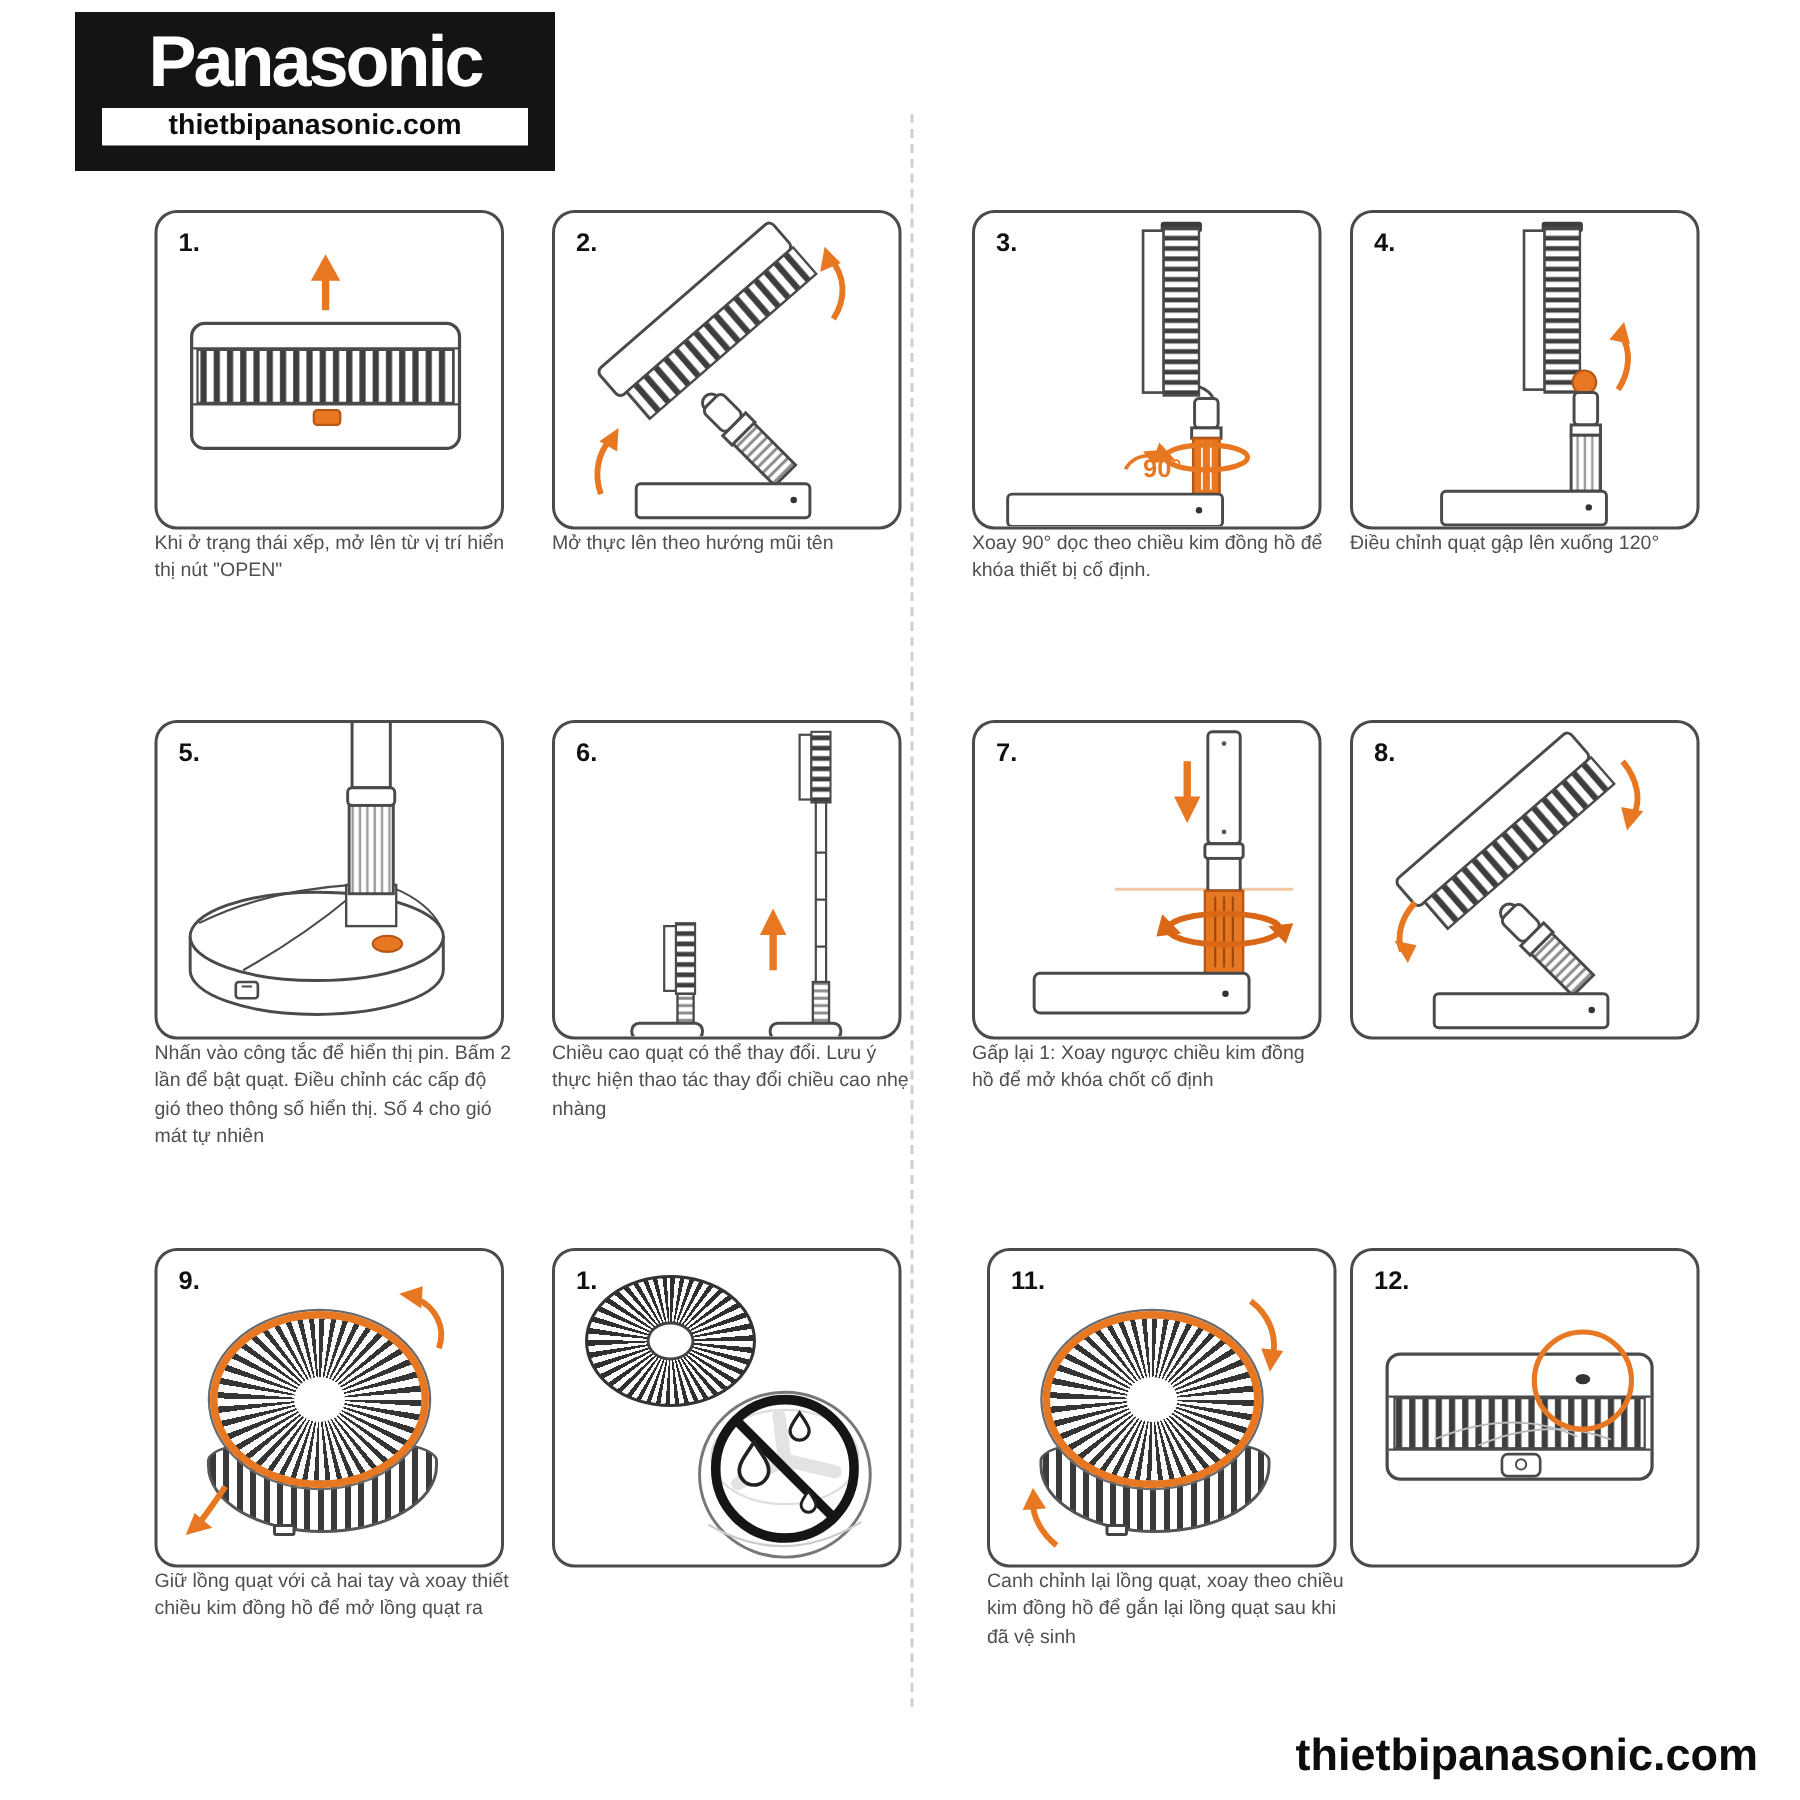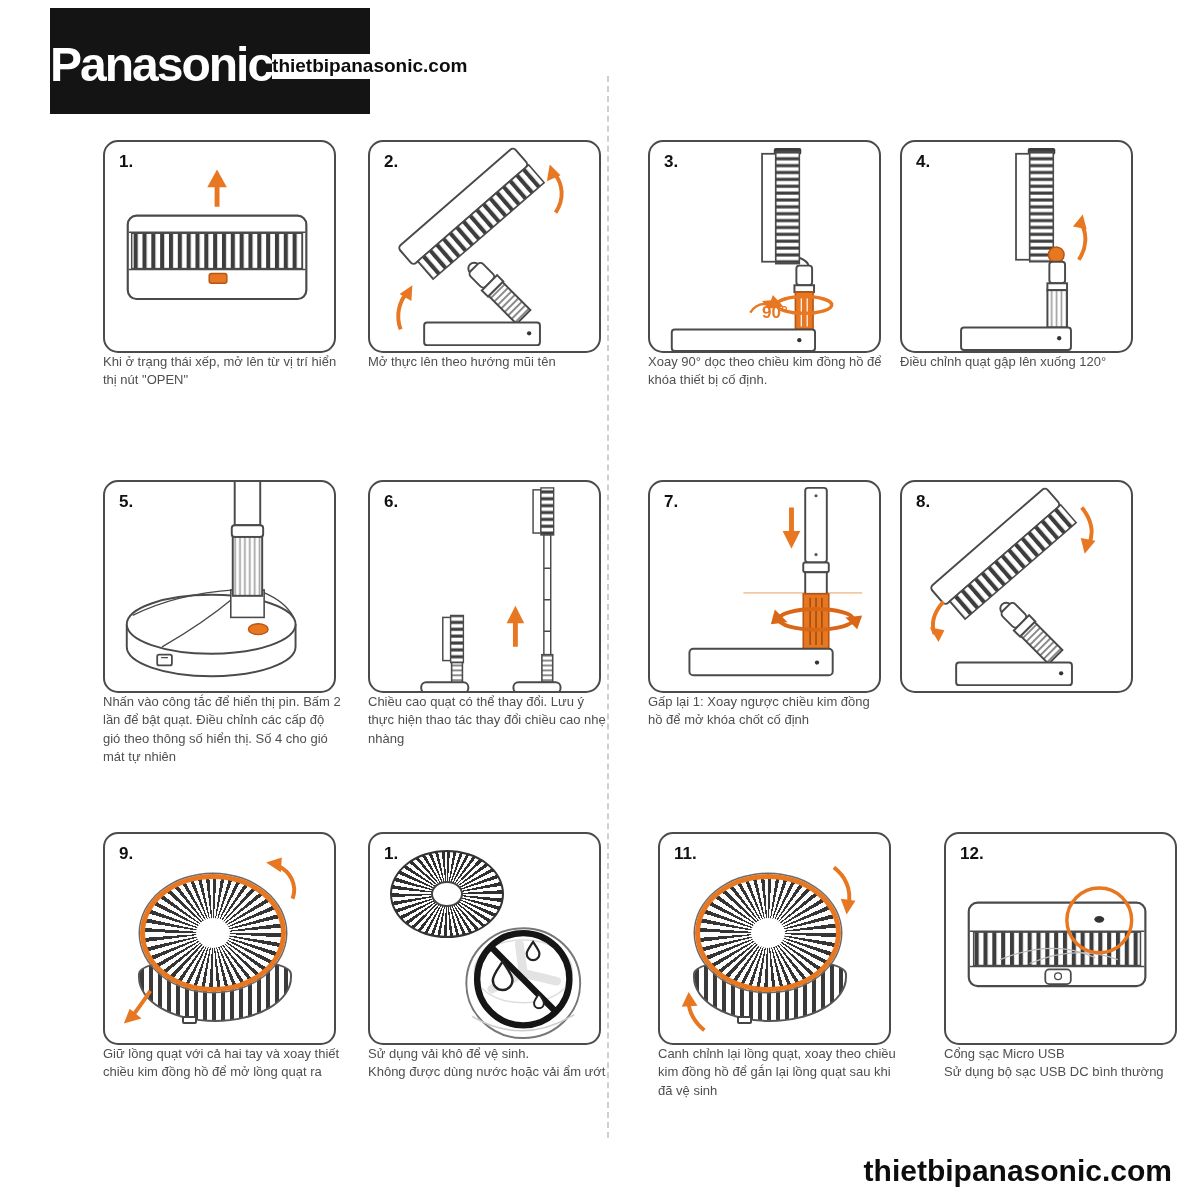--- a/index.html
+++ b/index.html
@@ -1,20 +1,20 @@
 <!DOCTYPE html>
 <html><head>
 <meta charset="utf-8">
 <style>
   * { margin:0; padding:0; box-sizing:border-box; }
   html,body { width:1200px; height:1200px; background:#fff; font-family:"Liberation Sans",sans-serif; position:relative; overflow:hidden; }
 
   
   .logo { position:absolute; left:50px; top:8px; width:320px; height:106px; background:#141414;
-          display:flex; flex-direction:row; align-items:center; padding-top:8px; }
+          display:flex; flex-direction:column; align-items:center; padding-top:8px; }
   .logo-brand { color:#fff; font-weight:bold; font-size:48px; letter-spacing:-2px; line-height:1.1; }
   .logo-site  { margin-top:3px; background:#fff; color:#0d0d0d; font-weight:bold; font-size:19px;
                 width:284px; text-align:center; padding:1px 0 2px 0; }
 
   .divider { position:absolute; left:607px; top:76px; height:1062px; width:0; border-left:2px dashed #cfcfcf; }
 
   .footer { position:absolute; right:28px; bottom:12px; font-size:30px; font-weight:bold; color:#0d0d0d; }
 
   .step { position:absolute; width:240px; }
   .box  { width:233px; height:213px; border:2px solid #4b4b4b; border-radius:15px; position:relative;
@@ -302,22 +302,20 @@
         <g>
           <circle cx="156" cy="148" r="47" fill="none" stroke="#151515" stroke-width="6.5"></circle>
           <line x1="123" y1="115" x2="189" y2="181" stroke="#151515" stroke-width="6.5"></line>
           <path d="M135,130 c6,9 10,14 10,19 a10,10 0 1 1 -20,0 c0,-5 4,-10 10,-19 z" fill="#fff" stroke="#222" stroke-width="2.5"></path>
           <path d="M166,110 c4,6 6.5,9 6.5,12 a6.5,6.5 0 1 1 -13,0 c0,-3 2.5,-6 6.5,-12 z" fill="#fff" stroke="#222" stroke-width="2.2"></path>
           <path d="M172,163 c3,4.5 5,7 5,9.5 a5,5 0 1 1 -10,0 c0,-2.5 2,-5 5,-9.5 z" fill="#fff" stroke="#222" stroke-width="2"></path>
         </g>
       </svg>
     </div>
   </div>
-  <div class="caption">Sử dụng vải khô để vệ sinh.
-Không được dùng nước hoặc vải ẩm ướt</div>
 </div>
 
 <div class="step" style="left:658px;top:832px">
   <div class="box">
     <div class="pnum">11.</div>
     <div class="ov">
       <div class="drum" style="left:33px;top:126px;width:154px;height:62px"></div>
       <div class="face" style="left:35px;top:40px;width:146px;height:118px"></div>
       <div class="hole" style="left:91px;top:84px;width:34px;height:30px"></div>
       <div class="btn9" style="left:77px;top:182px"></div>
@@ -327,33 +325,31 @@
           <polygon points="190,82 184,66 199,68"></polygon>
           <path d="M45,200 C35,192 29,181 29,171" fill="none" stroke="#e87722" stroke-width="4"></path>
           <polygon points="29,161 22,176 38,175"></polygon>
         </g>
       </svg>
     </div>
   </div>
   <div class="caption">Canh chỉnh lại lồng quạt, xoay theo chiều kim đồng hồ để gắn lại lồng quạt sau khi đã vệ sinh</div>
 </div>
 
-<div class="step" style="left:944px;top:832px">
+<div class="step" style="left:900px;top:832px">
   <div class="box">
     <div class="pnum">12.</div>
     <svg class="ov" viewBox="0 0 233 213">
       <rect x="23" y="70" width="180" height="85" rx="9" fill="#fff" stroke="#4a4a4a" stroke-width="2.2"></rect>
       <line x1="24" y1="99" x2="202" y2="99" stroke="#4a4a4a" stroke-width="1.5"></line>
       <rect x="28" y="100" width="170" height="34" fill="url(#pv)" stroke="#4a4a4a" stroke-width="1.5"></rect>
       <path d="M55,128 Q108,106 152,126" fill="none" stroke="#bbb" stroke-width="1.3"></path>
       <path d="M85,132 Q132,112 175,128" fill="none" stroke="#bbb" stroke-width="1.3"></path>
       <line x1="24" y1="135" x2="202" y2="135" stroke="#4a4a4a" stroke-width="1.5"></line>
       <rect x="101" y="138" width="26" height="15" rx="4" fill="#fff" stroke="#4a4a4a" stroke-width="1.8"></rect>
       <circle cx="114" cy="145" r="3.5" fill="none" stroke="#4a4a4a" stroke-width="1.3"></circle>
       <ellipse cx="156" cy="87" rx="5" ry="3.5" fill="#333"></ellipse>
       <circle cx="156" cy="88" r="33" fill="none" stroke="#e87722" stroke-width="3.5"></circle>
     </svg>
   </div>
-  <div class="caption">Cổng sạc Micro USB
-Sử dụng bộ sạc USB DC bình thường</div>
 </div>
 
 <div class="footer">thietbipanasonic.com</div>
 
 </body></html>

